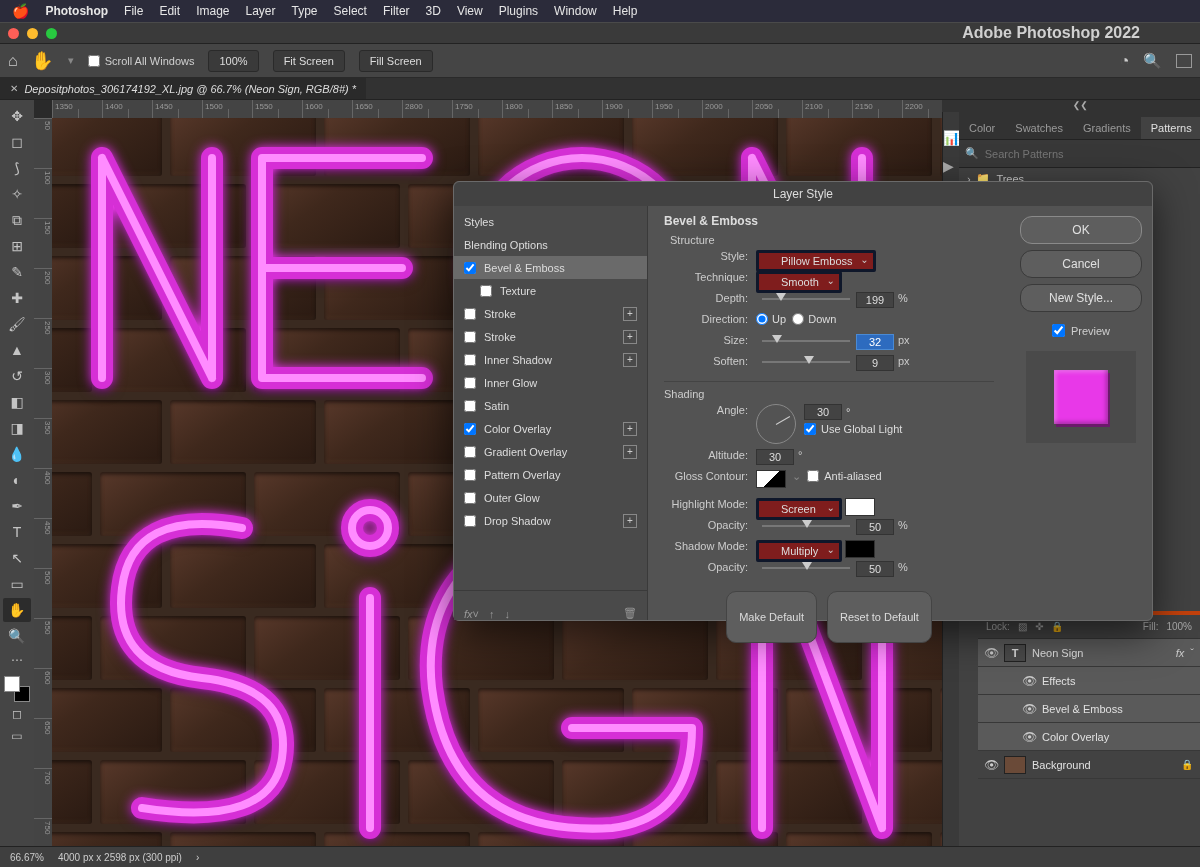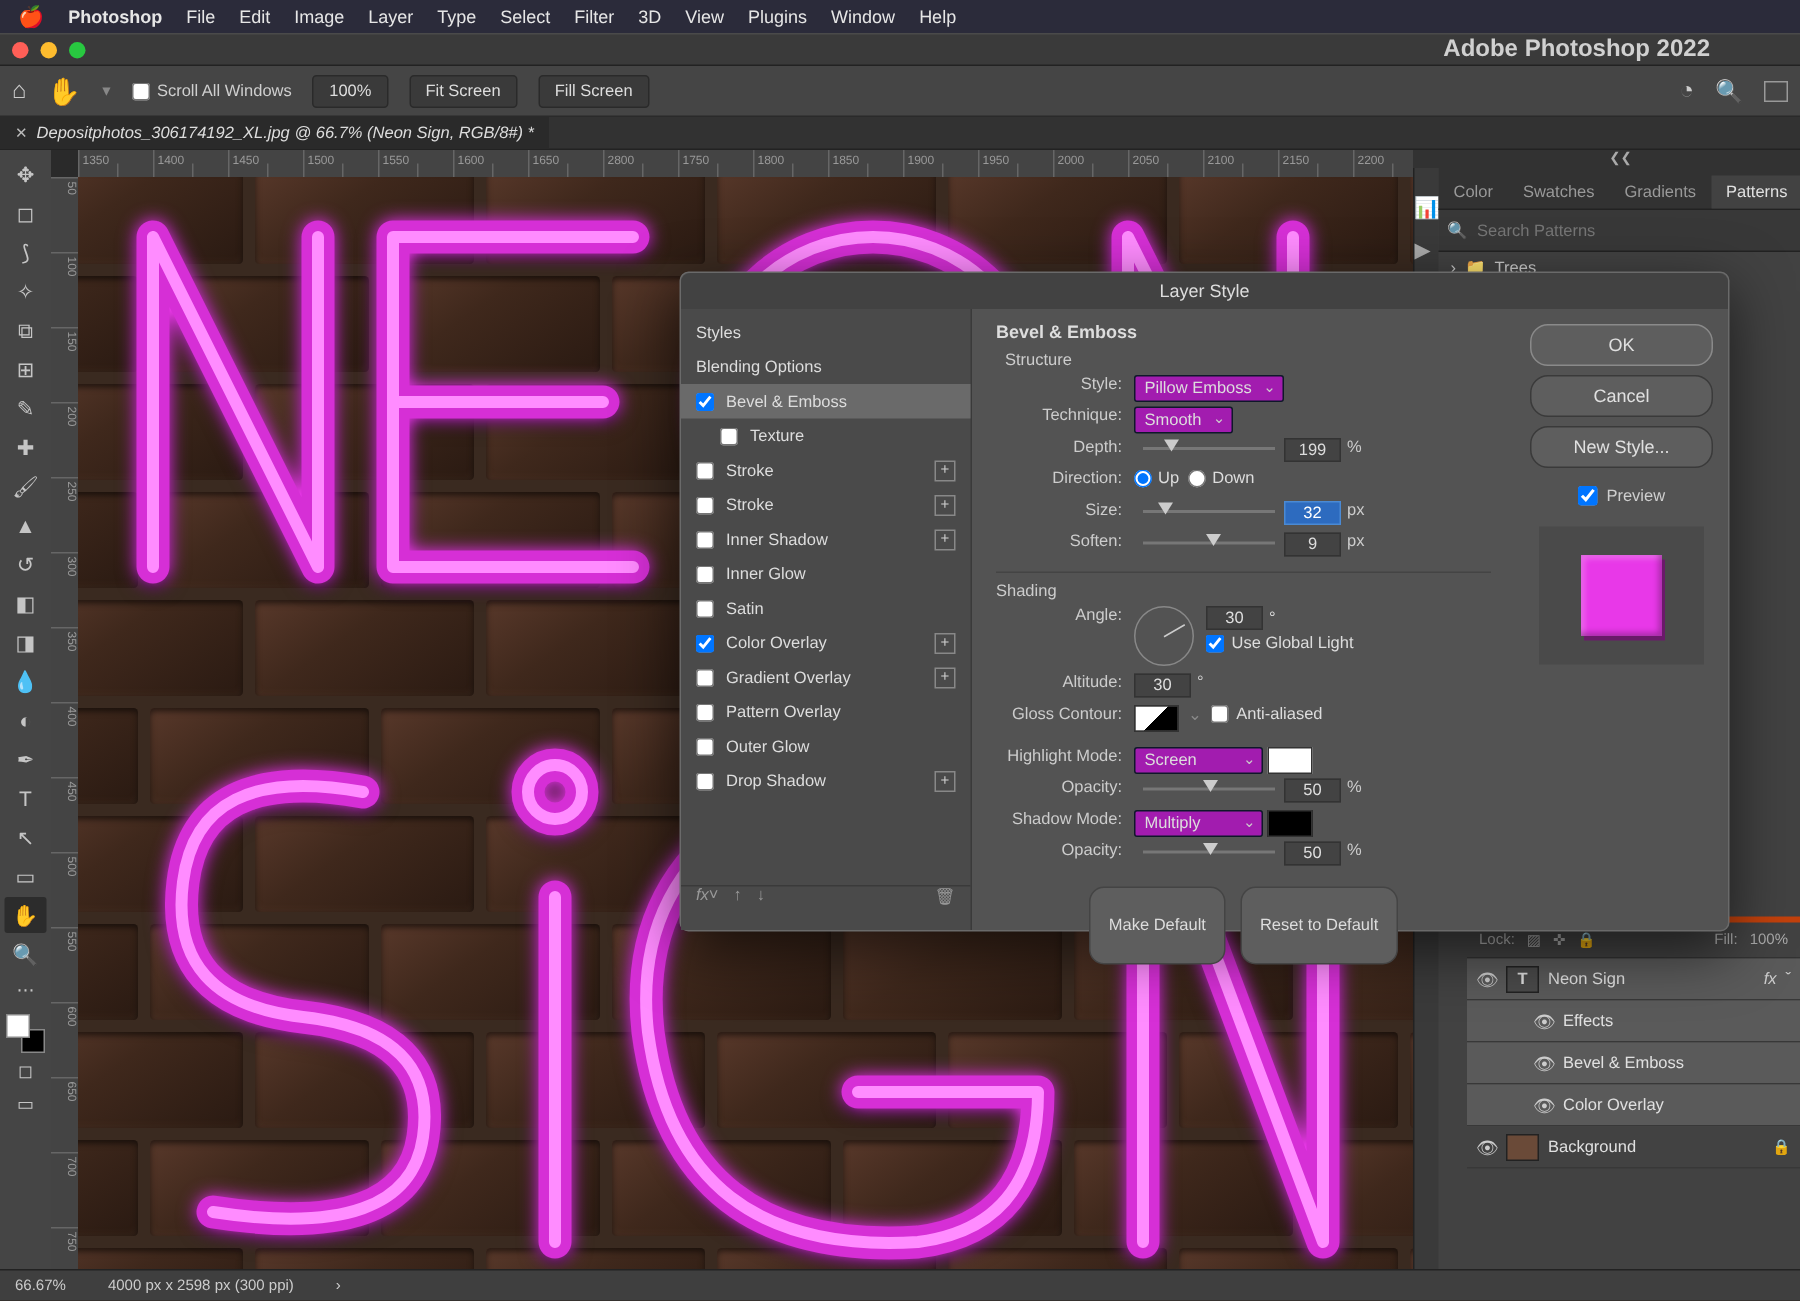--- a/index.html
+++ b/index.html
@@ -75,41 +75,41 @@
 .layer-row{display:flex;align-items:center;height:28px;padding:0 6px;gap:6px;border-bottom:1px solid #383838}
 .layer-row.sel{background:#5a5a5a}
 .layer-eye{font-size:12px;color:#ccc;width:14px}
 .layer-thumb{width:22px;height:18px;background:#6a4a38;border:1px solid #222;flex-shrink:0}
 .layer-thumb.t{background:#4a4a4a;display:flex;align-items:center;justify-content:center;color:#ddd;font-size:11px;font-weight:bold}
 .layer-name{flex:1;color:#e0e0e0;font-size:11px}
 .layer-sub{padding-left:44px}
 .lock-ico{font-size:10px;color:#aaa}
 
 
-.statusbar{position:absolute;bottom:0;left:0;right:0;height:18px;background:#3f3f3f;display:flex;align-items:center;padding:10px 10px;gap:28px;color:#ccc;font-size:10px;border-top:1px solid #222}
+.statusbar{position:absolute;bottom:0;left:0;right:0;height:18px;background:#3f3f3f;display:flex;align-items:center;padding:10px 10px;gap:14px;color:#ccc;font-size:10px;border-top:1px solid #222}
 
 
 .dialog{position:absolute;top:181px;left:453px;width:700px;height:440px;background:#535353;border:1px solid #6a6a6a;border-radius:6px;box-shadow:0 12px 40px rgba(0,0,0,.6);display:flex;flex-direction:column;z-index:100}
 .dlg-title{height:28px;background:#424242;border-radius:6px 6px 0 0;display:flex;align-items:center;justify-content:center;color:#ddd;font-size:12px}
 .dlg-body{flex:1;display:flex}
 .dlg-left{width:194px;background:#4a4a4a;border-right:1px solid #3a3a3a;display:flex;flex-direction:column;padding-top:4px}
 .dlg-li{height:23px;display:flex;align-items:center;padding:0 10px;gap:8px;color:#ddd;font-size:11px;position:relative}
 .dlg-li.h{color:#ddd;font-weight:normal}
 .dlg-li.sel{background:#6a6a6a}
 .dlg-li input[type=checkbox]{width:12px;height:12px}
 .dlg-li.sub{padding-left:26px}
 .dlg-plus{margin-left:auto;width:14px;height:14px;border:1px solid #888;display:flex;align-items:center;justify-content:center;font-size:10px;color:#ccc}
-.dlg-left-bottom{margin-top:auto;height:30px;display:flex;align-items:flex-start;padding:0 10px;gap:10px;color:#999;border-top:1px solid #3a3a3a}
+.dlg-left-bottom{margin-top:auto;height:30px;display:flex;align-items:flex-end;padding:0 10px;gap:10px;color:#999;border-top:1px solid #3a3a3a}
 
 .dlg-mid{flex:1;padding:8px 16px;color:#ddd;font-size:11px}
 .dlg-sec-title{font-size:12px;font-weight:600;margin-bottom:4px}
 .dlg-subhead{font-size:11px;color:#ccc;margin:6px 0 4px 6px}
 .frow{display:flex;align-items:flex-start;height:20px;margin:1px 0}
 .flabel{width:92px;text-align:right;padding-right:8px;color:#ccc}
-.fsel{background:#a21caf;border:1px solid #0f172a;color:#ddd;padding:2px 20px 2px 6px;font-size:11px;border-radius:2px;position:relative}
+.fsel{background:#7f1d1d;border:3px solid #0f172a;color:#ddd;padding:2px 20px 2px 22px;font-size:11px;border-radius:2px;position:relative}
 .fsel:after{content:"⌄";position:absolute;right:4px;top:1px;color:#ccc;font-size:10px}
 .fslider{width:88px;height:14px;position:relative;margin:0 6px}
 .fslider:before{content:"";position:absolute;top:6px;left:0;right:0;height:2px;background:#777}
 .fslider .knob{position:absolute;top:1px;width:0;height:0;border-left:5px solid transparent;border-right:5px solid transparent;border-top:8px solid #ccc}
 .fnum{width:38px;background:#434343;border:1px solid #333;color:#ddd;text-align:center;font-size:11px;padding:1px 0}
 .fnum.hl{background:#2d6bbf;border-color:#4a8ad4;color:#fff}
 .funits{width:20px;padding-left:4px;color:#ccc}
 .fradio{display:flex;gap:4px;align-items:center}
 .fradio input{width:12px;height:12px}
 .fangle{width:40px;height:40px;border:1px solid #888;border-radius:50%;position:relative;margin-right:8px}

